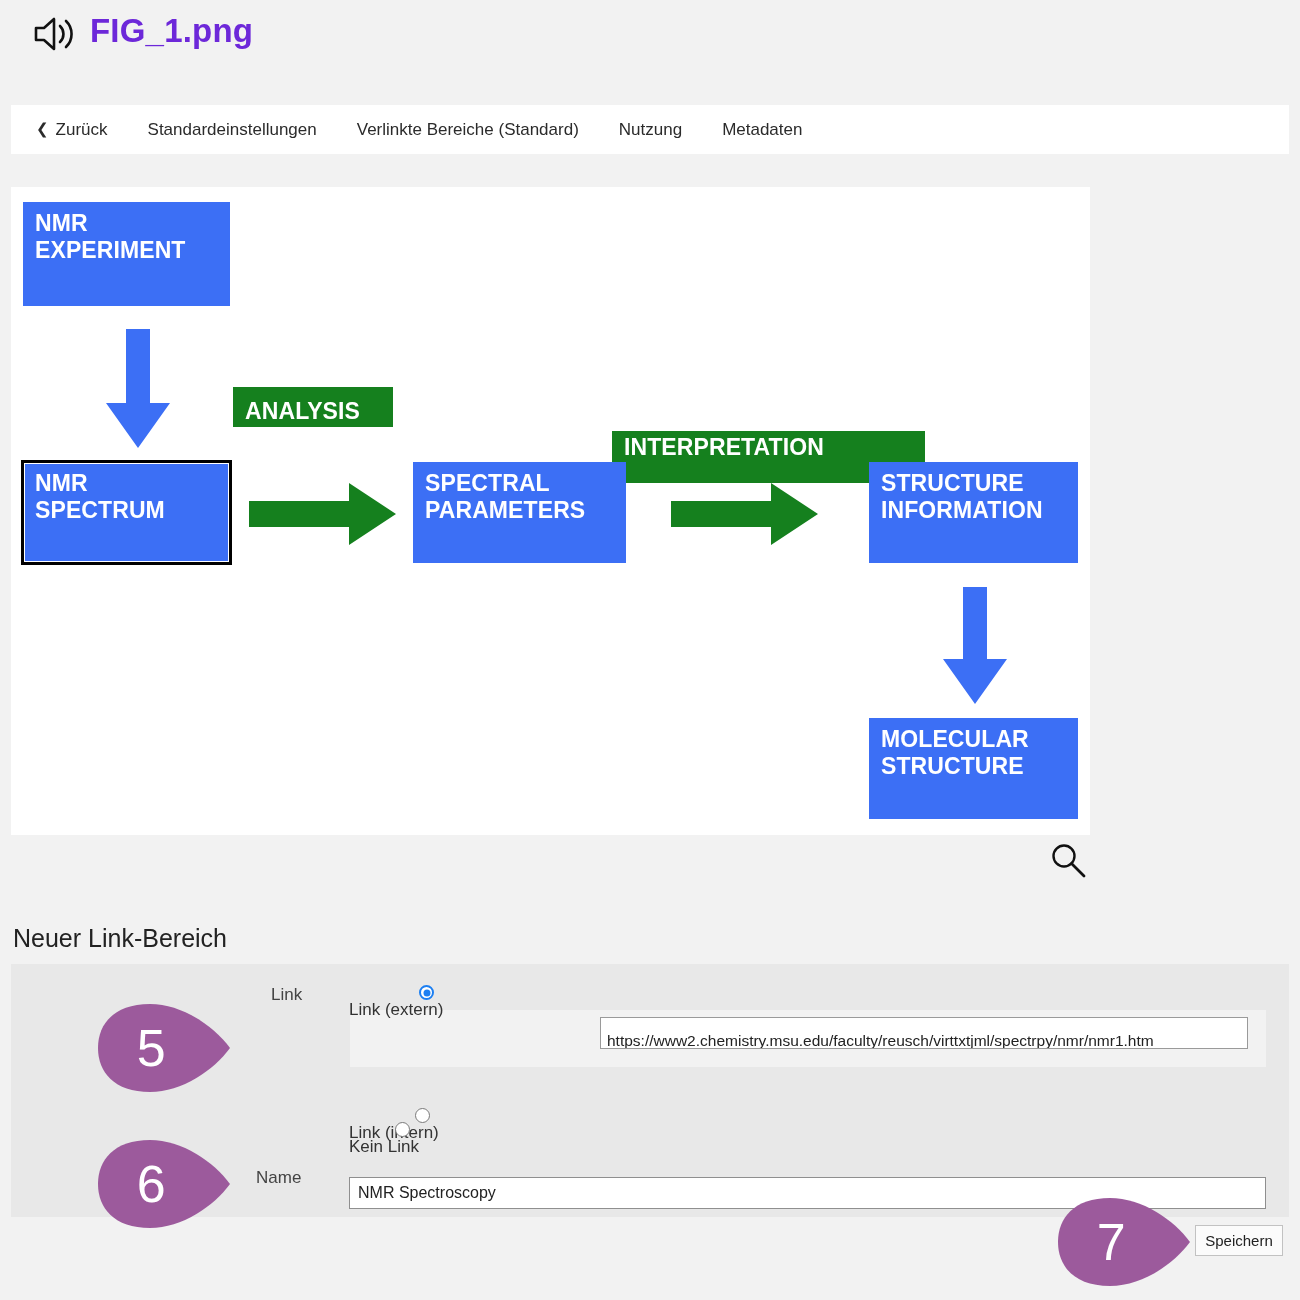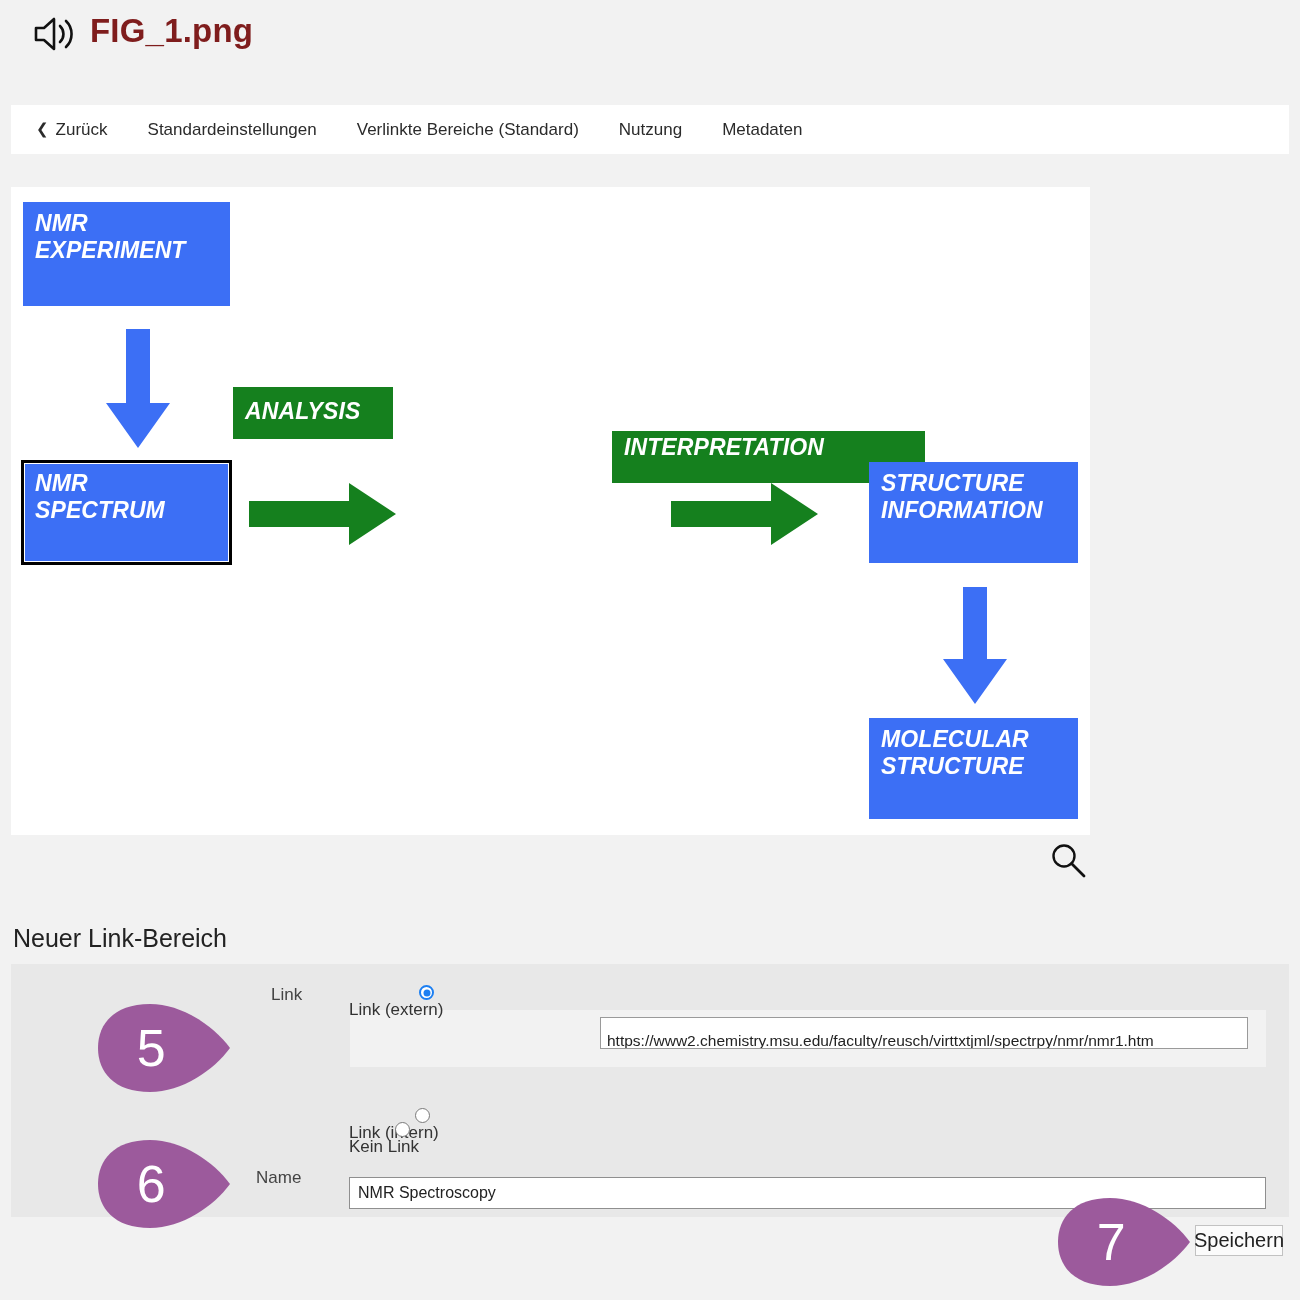--- a/index.html
+++ b/index.html
@@ -16,21 +16,21 @@
   
   #header {
     position:absolute; left:0; top:0; width:1300px; height:105px;
     background:#F2F2F2;
   }
   #speaker-icon {
     position:absolute; left:32px; top:14px; width:46px; height:40px;
   }
   #page-title {
     position:absolute; left:90px; top:12px;
-    font-size:33px; font-weight:bold; color:#7f1d1d;
+    font-size:33px; font-weight:bold; color:#6d28d9;
     letter-spacing:0.2px;
   }
 
   
   #navbar {
     position:absolute; left:11px; top:105px; width:1278px; height:49px;
     background:#FFFFFF;
     display:flex; align-items:center;
   }
   .nav-item {
@@ -50,21 +50,20 @@
     position:absolute; left:11px; top:187px; width:1079px; height:648px;
     background:#FFFFFF; overflow:hidden;
   }
   .dbox {
     position:absolute;
     color:#FFFFFF; font-weight:bold; font-size:23px;
     line-height:1.18;
     padding:8px 12px 0 12px;
     letter-spacing:0.1px;
     font-family:"Liberation Sans", sans-serif;
-    font-style:italic;
   }
   .blue { background:#3C6FF5; }
   .green { background:#15801E; }
   .selected {
     outline:3px solid #000;
     outline-offset:-1px;
     box-shadow:0 0 0 2px #fff inset;
   }
 
   .arrow { position:absolute; }
@@ -123,21 +122,21 @@
     background:#FFFFFF; border:1px solid #8f8f8f;
     font-family:"Liberation Sans", sans-serif;
     font-size:16px; color:#222;
     padding:0 8px; line-height:30px;
     white-space:nowrap; overflow:hidden;margin-top:16px;
   }
   #save-button {
     position:absolute; left:1195px; top:1225px; width:88px; height:31px;
     background:#FBFBFB; border:1px solid #c2c2c2;
     font-family:"Liberation Sans", sans-serif;
-    font-size:20px; color:#222;
+    font-size:15px; color:#222;
     display:flex; align-items:center; justify-content:center;
     cursor:pointer;
   }
 
   
   .callout { position:absolute; }
   .callout svg { display:block; }
   .callout .num {
     position:absolute; left:0; top:0;
     width:100%; height:100%;
@@ -179,39 +178,43 @@
     <div>NMR</div>
     <div>EXPERIMENT</div>
   </div>
 
   <span class="arrow" style="left:88px; top:142px;">
     <svg width="78" height="120" viewBox="0 0 78 120">
       <path d="M27 0 h24 v74 h20 L39 119 L7 74 h20 Z" fill="#3C6FF5"></path>
     </svg>
   </span>
 
-  <div class="dbox green" style="left:222px; top:200px; width:160px; height:52px; padding-top:11px;">
+  <div class="dbox green" style="left:222px; top:200px; width:160px; height:40px; padding-top:11px;">
     <div>ANALYSIS</div>
   </div>
 
   <div class="dbox green" style="left:601px; top:200px; width:313px; height:52px; padding-top:3px;margin-top:44px;">
     <div>INTERPRETATION</div>
   </div>
 
   <div class="dbox blue selected" style="left:12px; top:275px; width:207px; height:101px;">
     <div>NMR</div>
     <div>SPECTRUM</div>
   </div>
 
   <span class="arrow" style="left:238px; top:296px;">
     <svg width="148" height="62" viewBox="0 0 148 62">
       <path d="M0 18 h100 V0 l47 31 l-47 31 V44 H0 Z" fill="#15801E"></path>
     </svg>
   </span>
 
+  <div class="dbox blue" style="left:402px; top:275px; width:213px; height:101px;">
+    <div>SPECTRAL</div>
+    <div>PARAMETERS</div>
+  </div>
 
   <span class="arrow" style="left:660px; top:296px;">
     <svg width="148" height="62" viewBox="0 0 148 62">
       <path d="M0 18 h100 V0 l47 31 l-47 31 V44 H0 Z" fill="#15801E"></path>
     </svg>
   </span>
 
   <div class="dbox blue" style="left:858px; top:275px; width:209px; height:101px;">
     <div>STRUCTURE</div>
     <div>INFORMATION</div>

